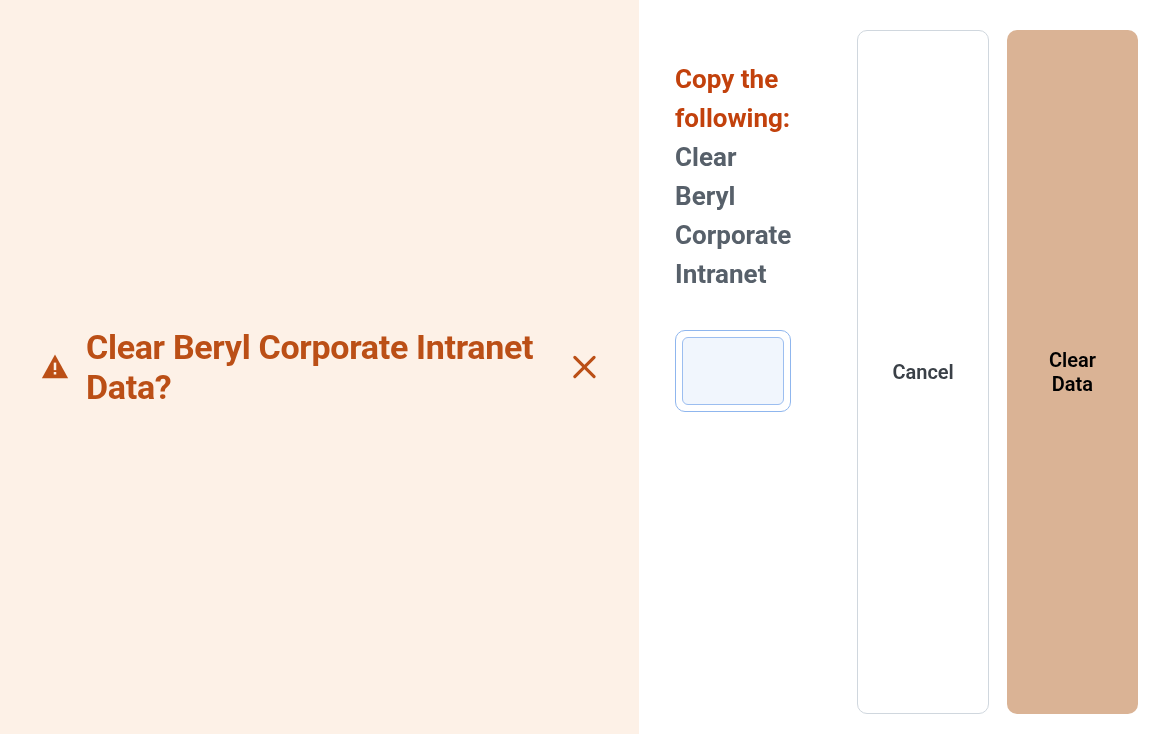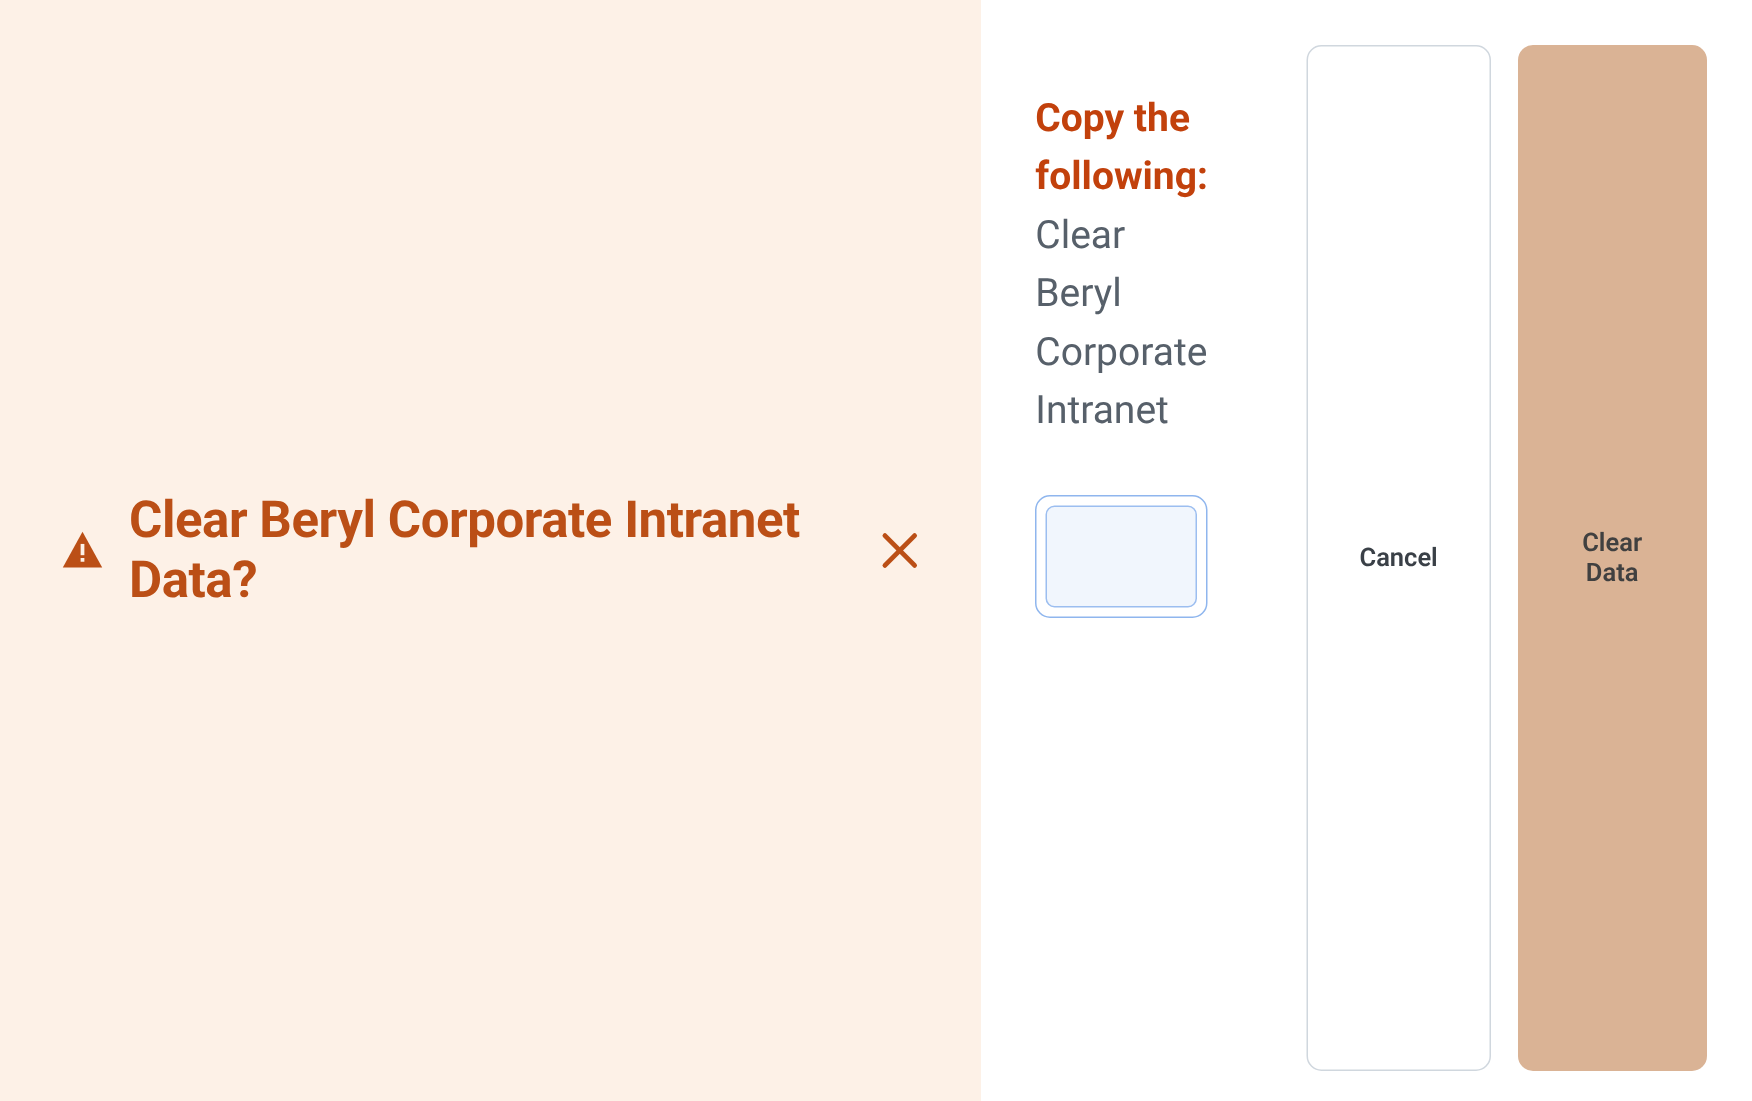--- a/index.html
+++ b/index.html
@@ -75,21 +75,21 @@
       font-size: 26px;
       line-height: 1.5;
       margin-bottom: 36px;
     }
     .copy-label {
       font-weight: 700;
       color: #c2410c;
     }
     .copy-text {
       color: #57606a;
-      font-weight: 400;
+      font-weight: 700;
     }
     .confirm-input-wrap {
       position: relative;
       border-radius: 10px;
       padding: 6px;
       border: 1px solid #8fb6ee;
       background: #ffffff;
     }
     .confirm-input {
       width: 100%;
@@ -102,36 +102,36 @@
       outline: none;
       font-family: inherit;
     }
     .dialog-footer {
       padding: 30px 30px 20px 30px;
       display: flex;
       justify-content: flex-end;
       gap: 18px;
     }
     .btn {
-      font-size: 17px;
+      font-size: 20px;
       font-weight: 600;
       padding: 18px 34px;
       border-radius: 10px;
       cursor: pointer;
       font-family: inherit;
       border: none;
     }
     .btn-cancel {
       background: #ffffff;
       color: #3a4047;
       border: 1px solid #d0d7de;
     }
     .btn-clear {
       background: #dab395;
-      color: #404040;
+      color: #000000;
     }
   </style>
 </head>
 <body>
 
 <div class="dialog">
 
   <div class="dialog-header">
     <div class="title-wrap">
       <span class="warn-icon">

